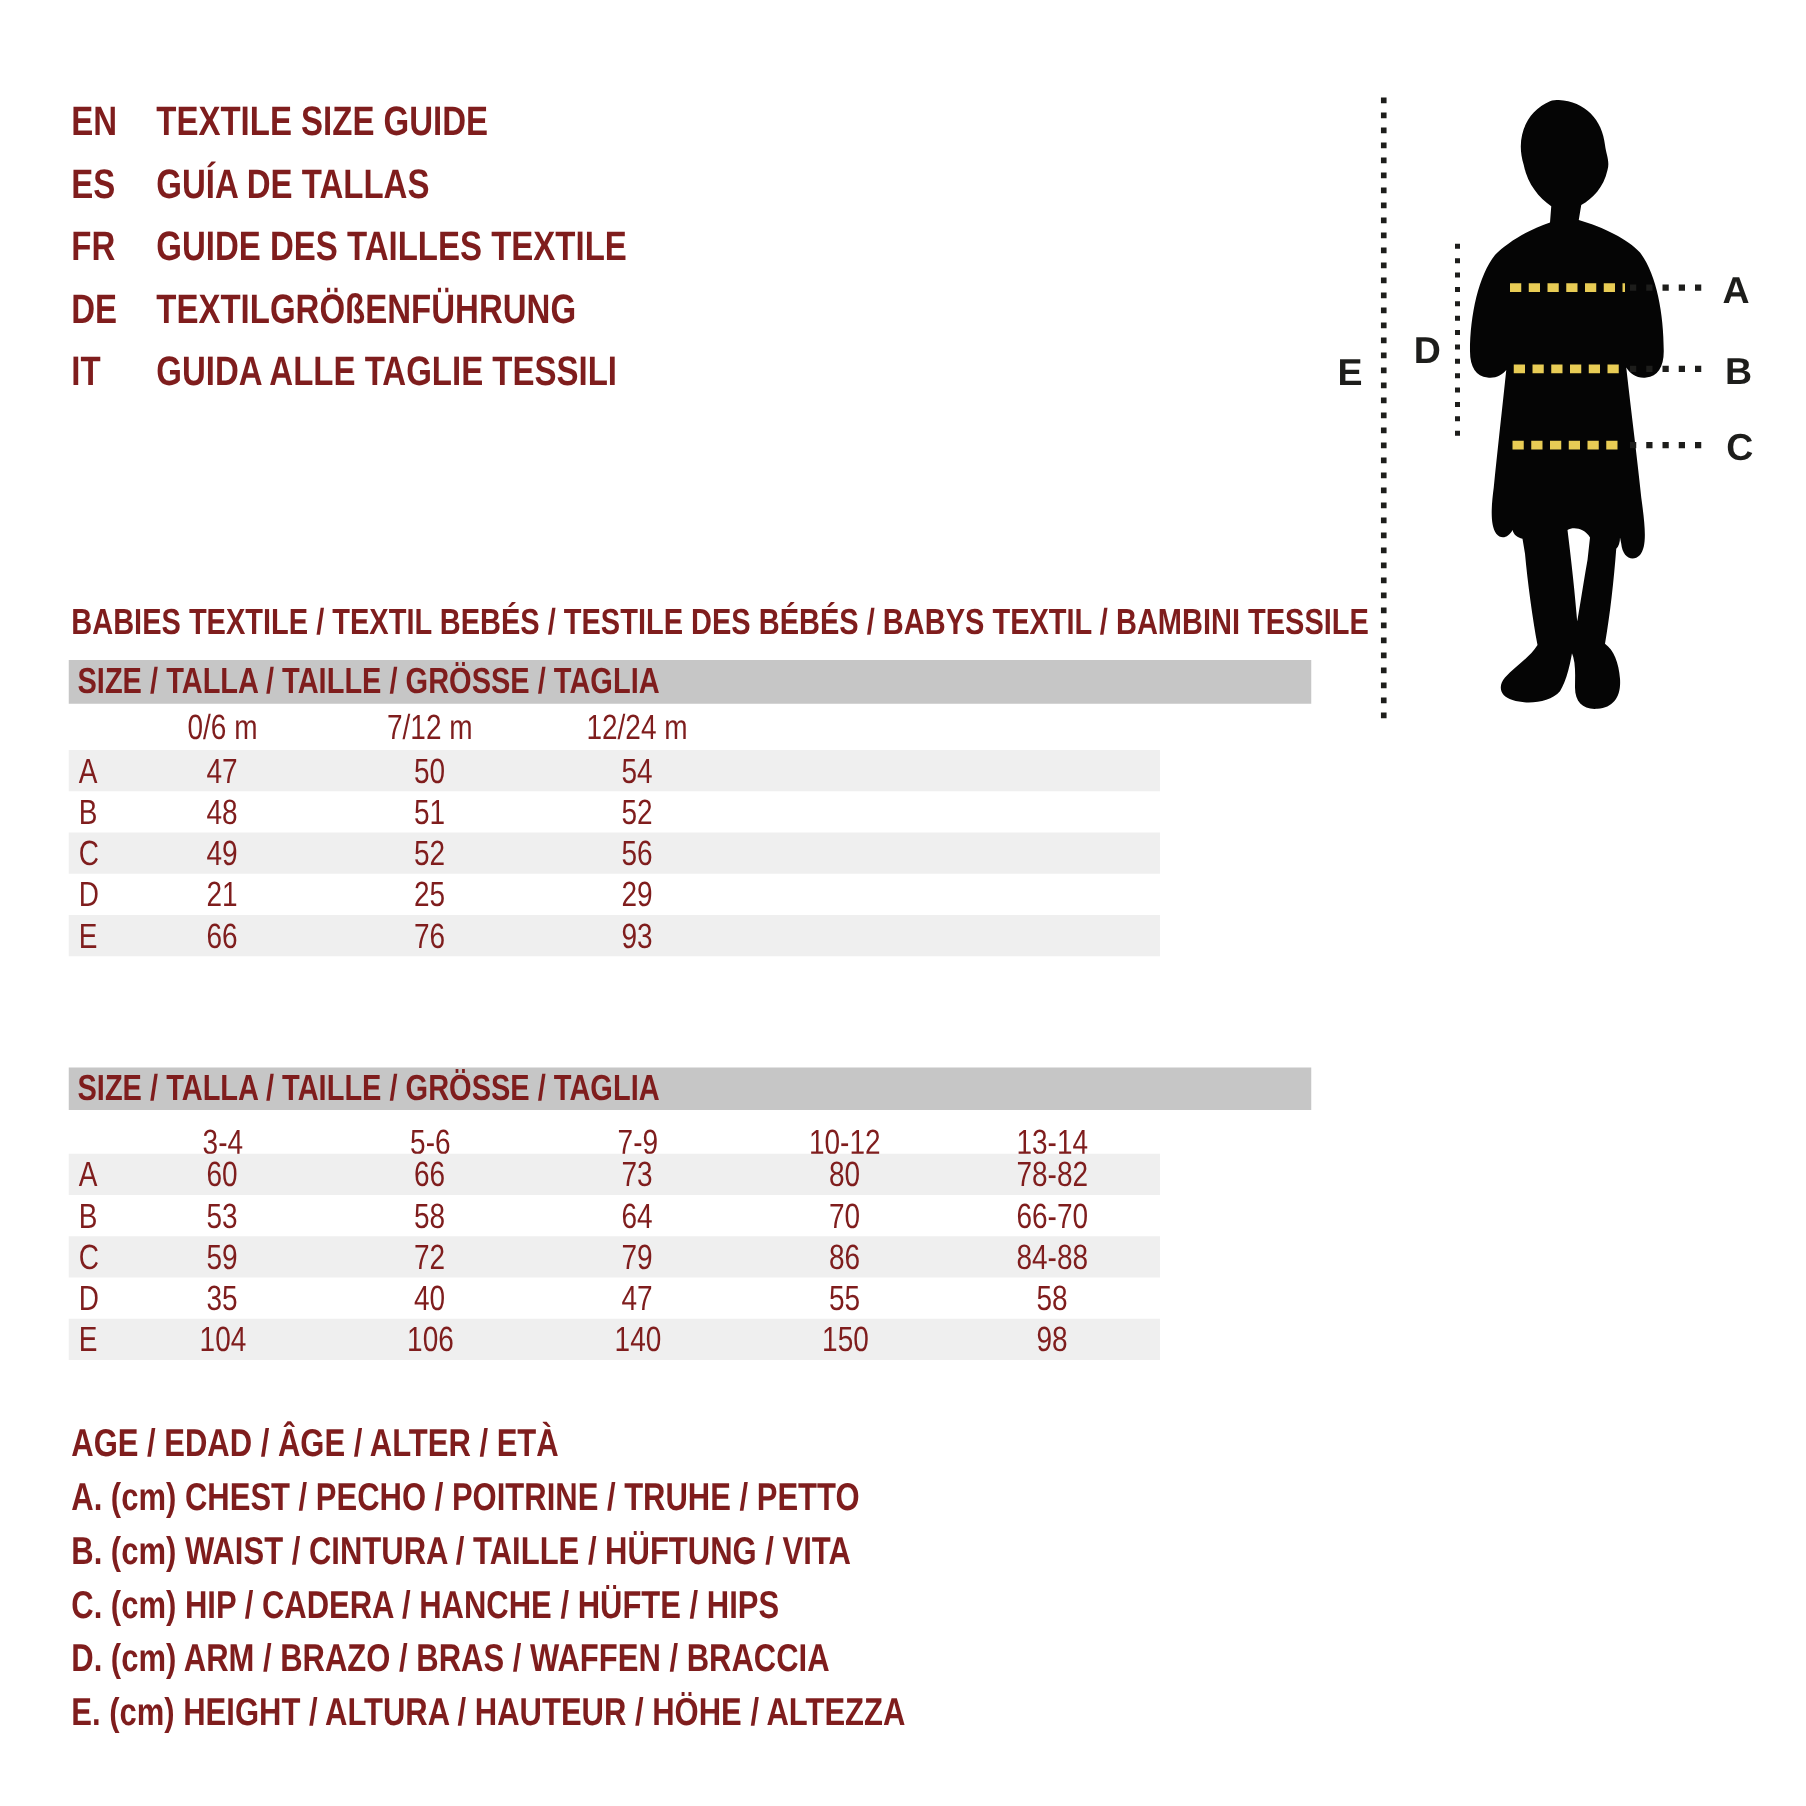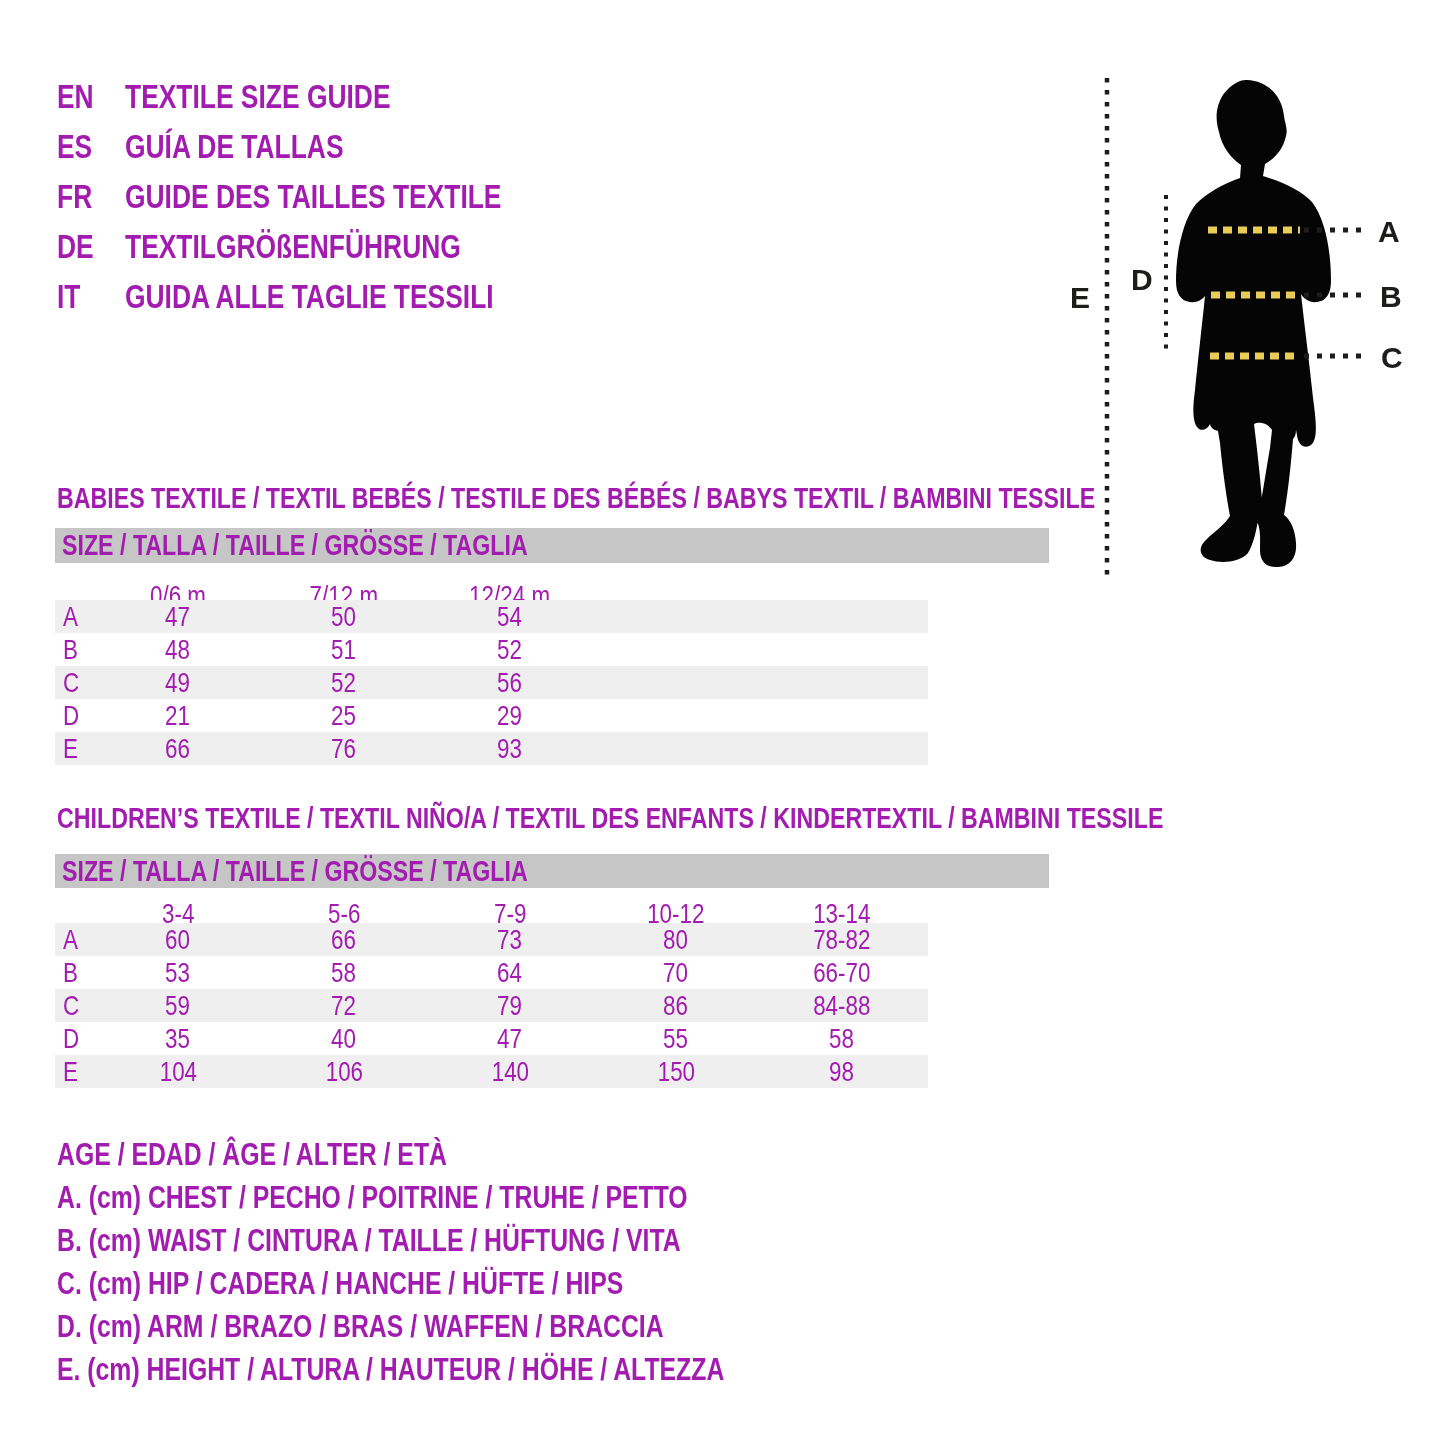--- a/index.html
+++ b/index.html
@@ -1,17 +1,17 @@
 <!DOCTYPE html>
 <html><head>
 <meta charset="utf-8">
 <style>
   html,body{margin:0;padding:0;background:#fff;}
   #canvas{position:relative;width:1445px;height:1445px;background:#ffffff;overflow:hidden;
-          font-family:"Liberation Sans",sans-serif;color:#a21caf;}
+          font-family:"Liberation Sans",sans-serif;color:#7f1d1d;}
   .cx{display:inline-block;transform:scaleX(.8);transform-origin:0 50%;white-space:nowrap;}
   .cxc{display:inline-block;transform:scaleX(.8);transform-origin:50% 50%;white-space:nowrap;}
 
   
   .lang-block{position:absolute;left:57px;top:72px;font-size:33px;font-weight:700;}
   .lang-row{display:flex;height:50px;align-items:center;}
   .lang-code{width:68px;flex:0 0 68px;}
 
   
   .sec-head{position:absolute;left:57px;font-size:29px;font-weight:700;line-height:34px;}
@@ -130,21 +130,21 @@
   </svg>
 
   <div class="sec-head" style="top:481px;">
     <span class="cx">BABIES TEXTILE / TEXTIL BEBÉS / TESTILE DES BÉBÉS / BABYS TEXTIL / BAMBINI TESSILE</span>
   </div>
 
   <div class="size-bar" style="top:528px;height:35px;">
     <span class="cx">SIZE / TALLA / TAILLE / GRÖSSE / TAGLIA</span>
   </div>
 
-  <div class="trow g3" style="top:563px;height:37px;margin-top:14px;">
+  <div class="trow g3" style="top:563px;height:37px;">
     <span class="lbl"></span>
     <span class="cell"><span class="cxc">0/6 m</span></span>
     <span class="cell"><span class="cxc">7/12 m</span></span>
     <span class="cell"><span class="cxc">12/24 m</span></span>
     <span></span>
   </div>
 
   <div class="trow g3 stripe" style="top:600px;height:33px;">
     <span class="lbl"><span class="cx">A</span></span>
     <span class="cell"><span class="cxc">47</span></span>
@@ -174,23 +174,20 @@
     <span></span>
   </div>
   <div class="trow g3 stripe" style="top:732px;height:33px;">
     <span class="lbl"><span class="cx">E</span></span>
     <span class="cell"><span class="cxc">66</span></span>
     <span class="cell"><span class="cxc">76</span></span>
     <span class="cell"><span class="cxc">93</span></span>
     <span></span>
   </div>
 
-  <div class="sec-head" style="top:801px;">
-    <span class="cx">CHILDREN’S TEXTILE / TEXTIL NIÑO/A / TEXTIL DES ENFANTS / KINDERTEXTIL / BAMBINI TESSILE</span>
-  </div>
 
   <div class="size-bar" style="top:854px;height:34px;">
     <span class="cx">SIZE / TALLA / TAILLE / GRÖSSE / TAGLIA</span>
   </div>
 
   <div class="trow g5" style="top:888px;height:52px;">
     <span class="lbl"></span>
     <span class="cell"><span class="cxc">3-4</span></span>
     <span class="cell"><span class="cxc">5-6</span></span>
     <span class="cell"><span class="cxc">7-9</span></span>

